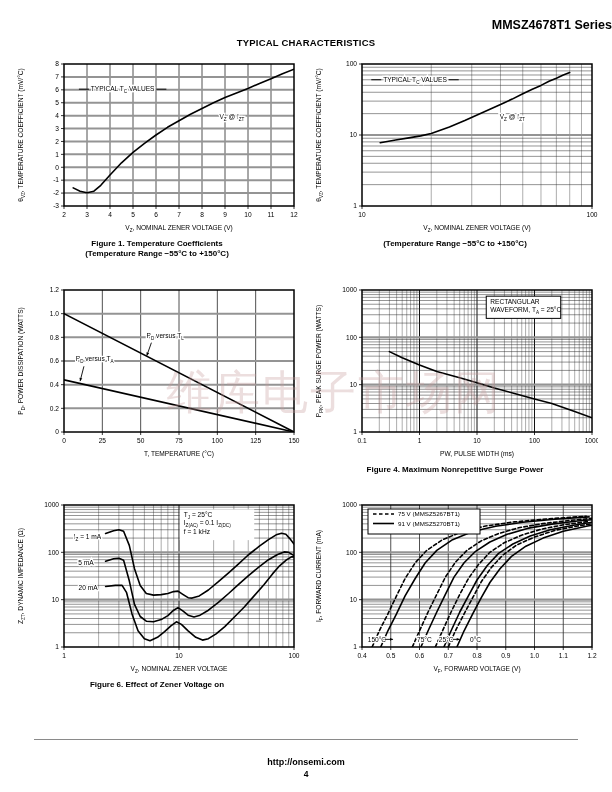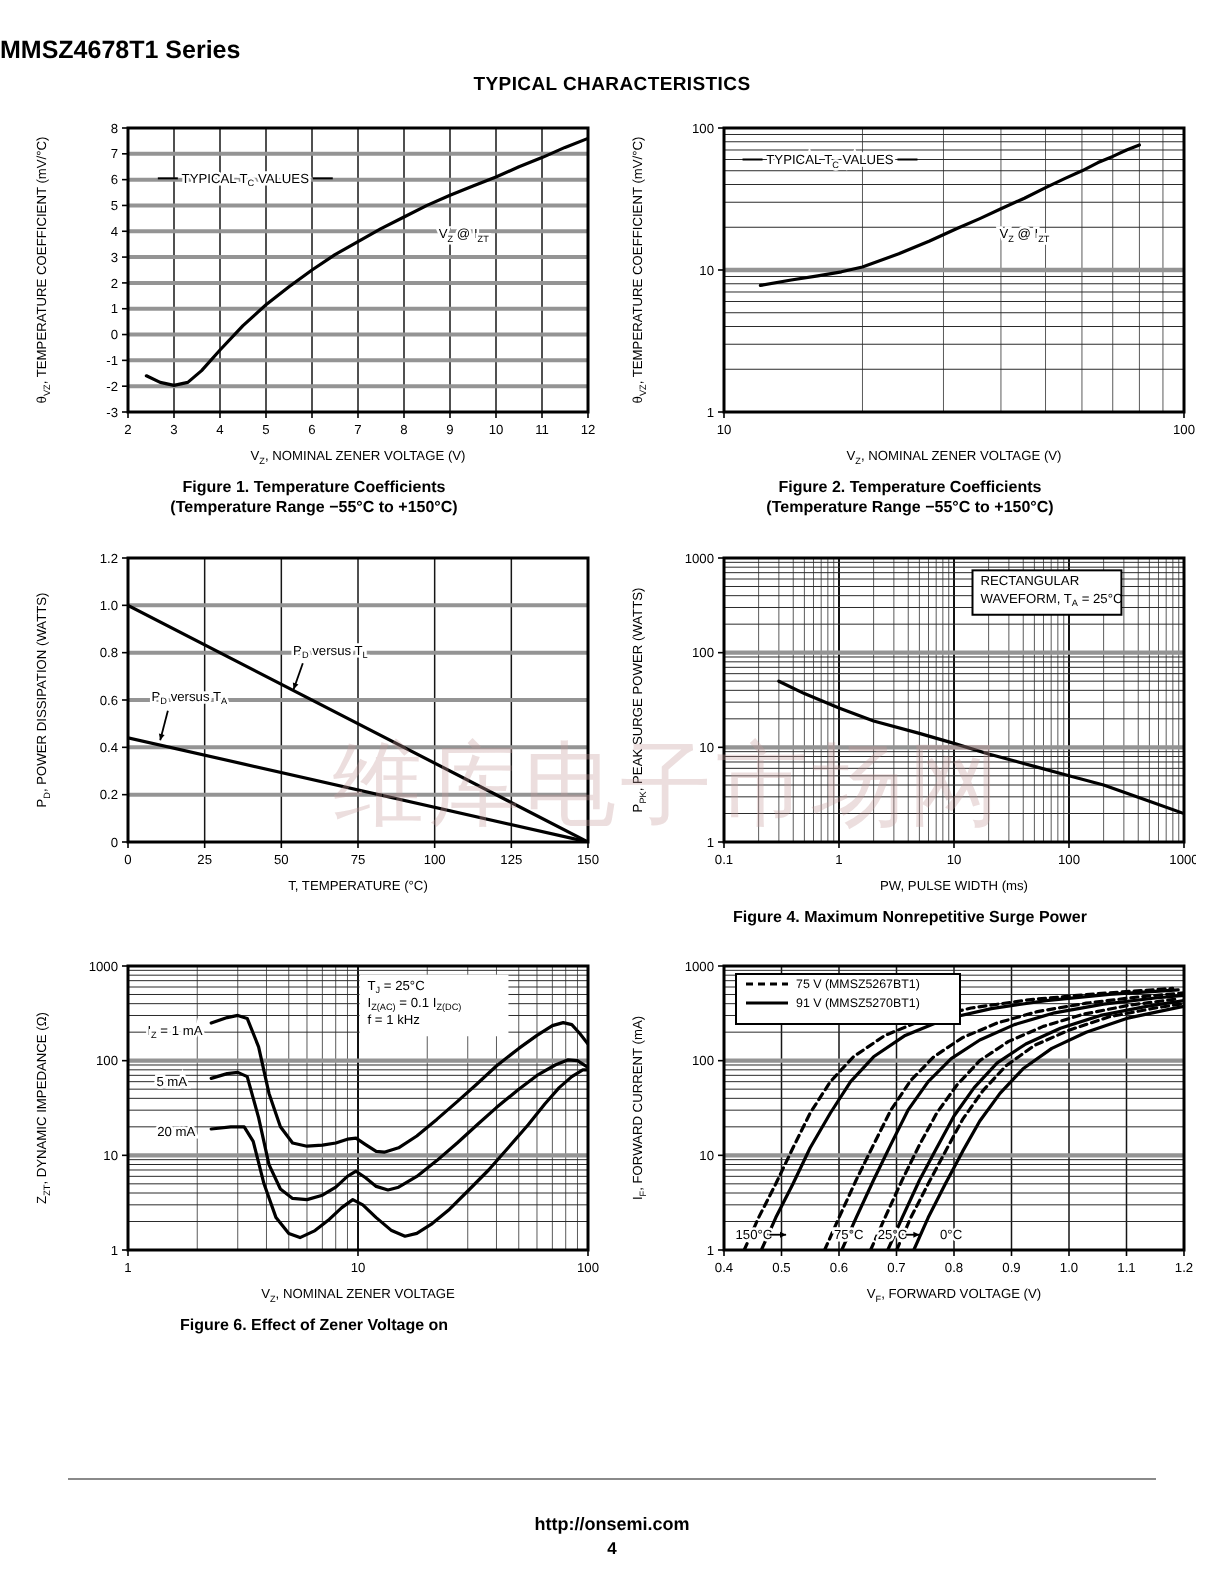--- a/index.html
+++ b/index.html
@@ -1,20 +1,20 @@
 <!DOCTYPE html>
 <html><head>
 <meta charset="utf-8">
 <style>
   html,body{margin:0;padding:0;background:#fff;}
   .page{position:relative;width:612px;height:792px;background:#fff;overflow:hidden;
         font-family:"Liberation Sans",sans-serif;color:#000;}
-  .doc-title{text-align:left;padding-top:18px;font-size:12.5px;font-weight:bold;}
+  .doc-title{text-align:right;padding-top:18px;font-size:12.5px;font-weight:bold;}
   .section-title{text-align:center;margin-top:5px;font-size:9.5px;font-weight:bold;letter-spacing:.2px;}
-  .grid{display:grid;grid-template-columns:1fr 1fr;width:596px;margin:6px auto 0;row-gap:9px;}
+  .grid{display:grid;grid-template-columns:1fr 1fr;width:596px;margin:6px auto 0;row-gap:20px;}
   figure{margin:0;text-align:center;}
   svg.chart{display:block;margin:0 auto;}
   figcaption{margin-top:1px;font-size:8px;font-weight:bold;line-height:1.3;}
   .watermark{position:absolute;left:166px;top:362px;font-size:46px;letter-spacing:2px;
              color:rgba(198,156,156,.33);pointer-events:none;font-family:Liberation Serif, serif;white-space:nowrap;}
   .footer{position:absolute;left:34px;right:34px;top:739px;text-align:center;}
   .footer-rule{border-top:1.5px solid #8a8a8a;margin-bottom:5px;}
   .footer-url{font-size:9px;font-weight:bold;margin-top:17px;}
   .footer-page{font-size:8.5px;font-weight:bold;margin-top:2px;}
 </style>
@@ -161,21 +161,20 @@
           <line x1="47" y1="152" x2="50" y2="152" stroke="#000" stroke-width="0.8"></line>
           <text x="45" y="154.3" text-anchor="end" font-size="6.6" font-family="&quot;Liberation Sans&quot;, sans-serif"><tspan font-size="6.6">1</tspan></text>
           <line x1="47" y1="81" x2="50" y2="81" stroke="#000" stroke-width="0.8"></line>
           <text x="45" y="83.3" text-anchor="end" font-size="6.6" font-family="&quot;Liberation Sans&quot;, sans-serif"><tspan font-size="6.6">10</tspan></text>
           <line x1="47" y1="10" x2="50" y2="10" stroke="#000" stroke-width="0.8"></line>
           <text x="45" y="12.3" text-anchor="end" font-size="6.6" font-family="&quot;Liberation Sans&quot;, sans-serif"><tspan font-size="6.6">100</tspan></text>
           <text x="165" y="176" text-anchor="middle" font-size="6.6" font-family="&quot;Liberation Sans&quot;, sans-serif"><tspan font-size="6.6">V</tspan><tspan dy="1.8" font-size="4.6">Z</tspan><tspan dy="-1.8" font-size="6.6">, NOMINAL ZENER VOLTAGE (V)</tspan></text>
           <text x="9" y="81" text-anchor="middle" font-size="6.6" font-family="&quot;Liberation Sans&quot;, sans-serif" transform="rotate(-90 9 81)"><tspan font-size="6.6">θ</tspan><tspan dy="1.8" font-size="4.6">VZ</tspan><tspan dy="-1.8" font-size="6.6">, TEMPERATURE COEFFICIENT (mV/°C)</tspan></text>
         </svg>
       <figcaption>
-        <div>Figure 2. Temperature Coefficients</div>
         <div>(Temperature Range −55°C to +150°C)</div>
       </figcaption>
     </figure>
     <figure>
       <svg class="chart" viewBox="0 0 286 184" width="286" height="184">
           <g>
             <line x1="88.33333333333333" y1="10" x2="88.33333333333333" y2="152" stroke="#161616" stroke-width="0.75"></line>
             <line x1="126.66666666666666" y1="10" x2="126.66666666666666" y2="152" stroke="#161616" stroke-width="0.75"></line>
             <line x1="165" y1="10" x2="165" y2="152" stroke="#161616" stroke-width="0.75"></line>
             <line x1="203.33333333333331" y1="10" x2="203.33333333333331" y2="152" stroke="#161616" stroke-width="0.75"></line>

